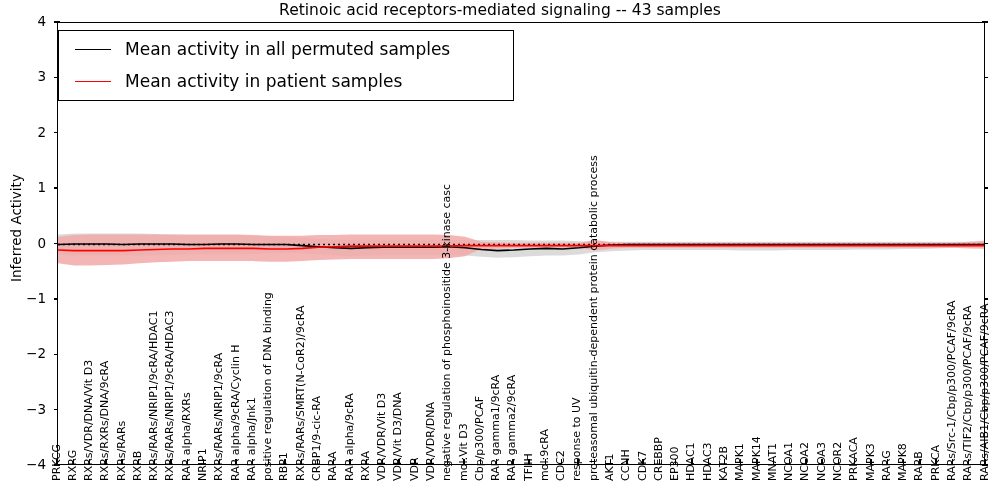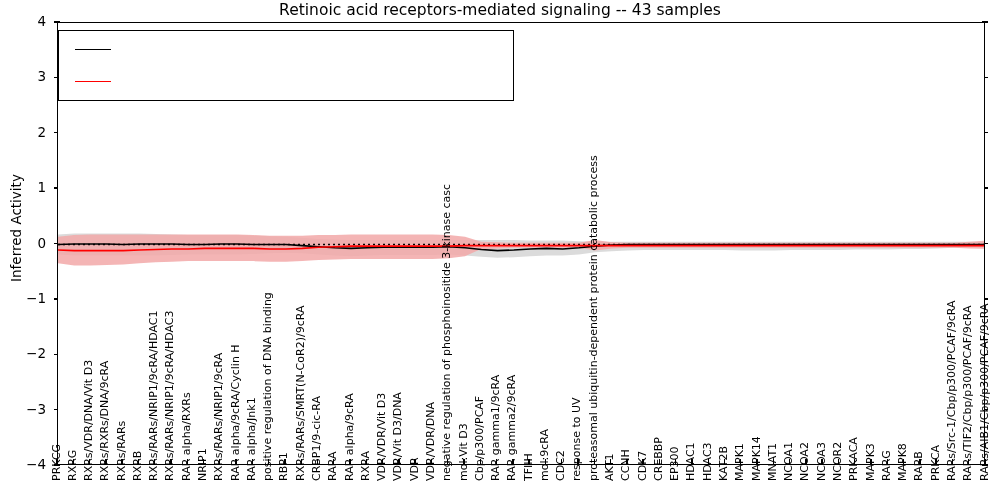--- a/index.html
+++ b/index.html
@@ -291,19 +291,21 @@
       <div class="xtick-mark" style="left: 968.019px;"></div>
       <div class="xtick-label" style="left: 973.219px; top: 470px;">RARs/TIF2/Cbp/p300/PCAF/9cRA</div>
       <div class="xtick-mark" style="left: 984.3px;"></div>
       <div class="xtick-label" style="left: 989.5px; top: 470px;">RARs/AIB1/Cbp/p300/PCAF/9cRA</div>
     </div>
 
 
   <div id="legend">
     <div class="legend-row r0">
       <span class="legend-swatch" style="border-top-color: rgb(0, 0, 0);"></span>
+      <span class="legend-text">Mean activity in all permuted samples</span>
     </div>
     <div class="legend-row r1">
       <span class="legend-swatch" style="border-top-color: rgb(255, 0, 0);"></span>
+      <span class="legend-text">Mean activity in patient samples</span>
     </div>
   </div>
 
 </div>
 
 </body></html>

